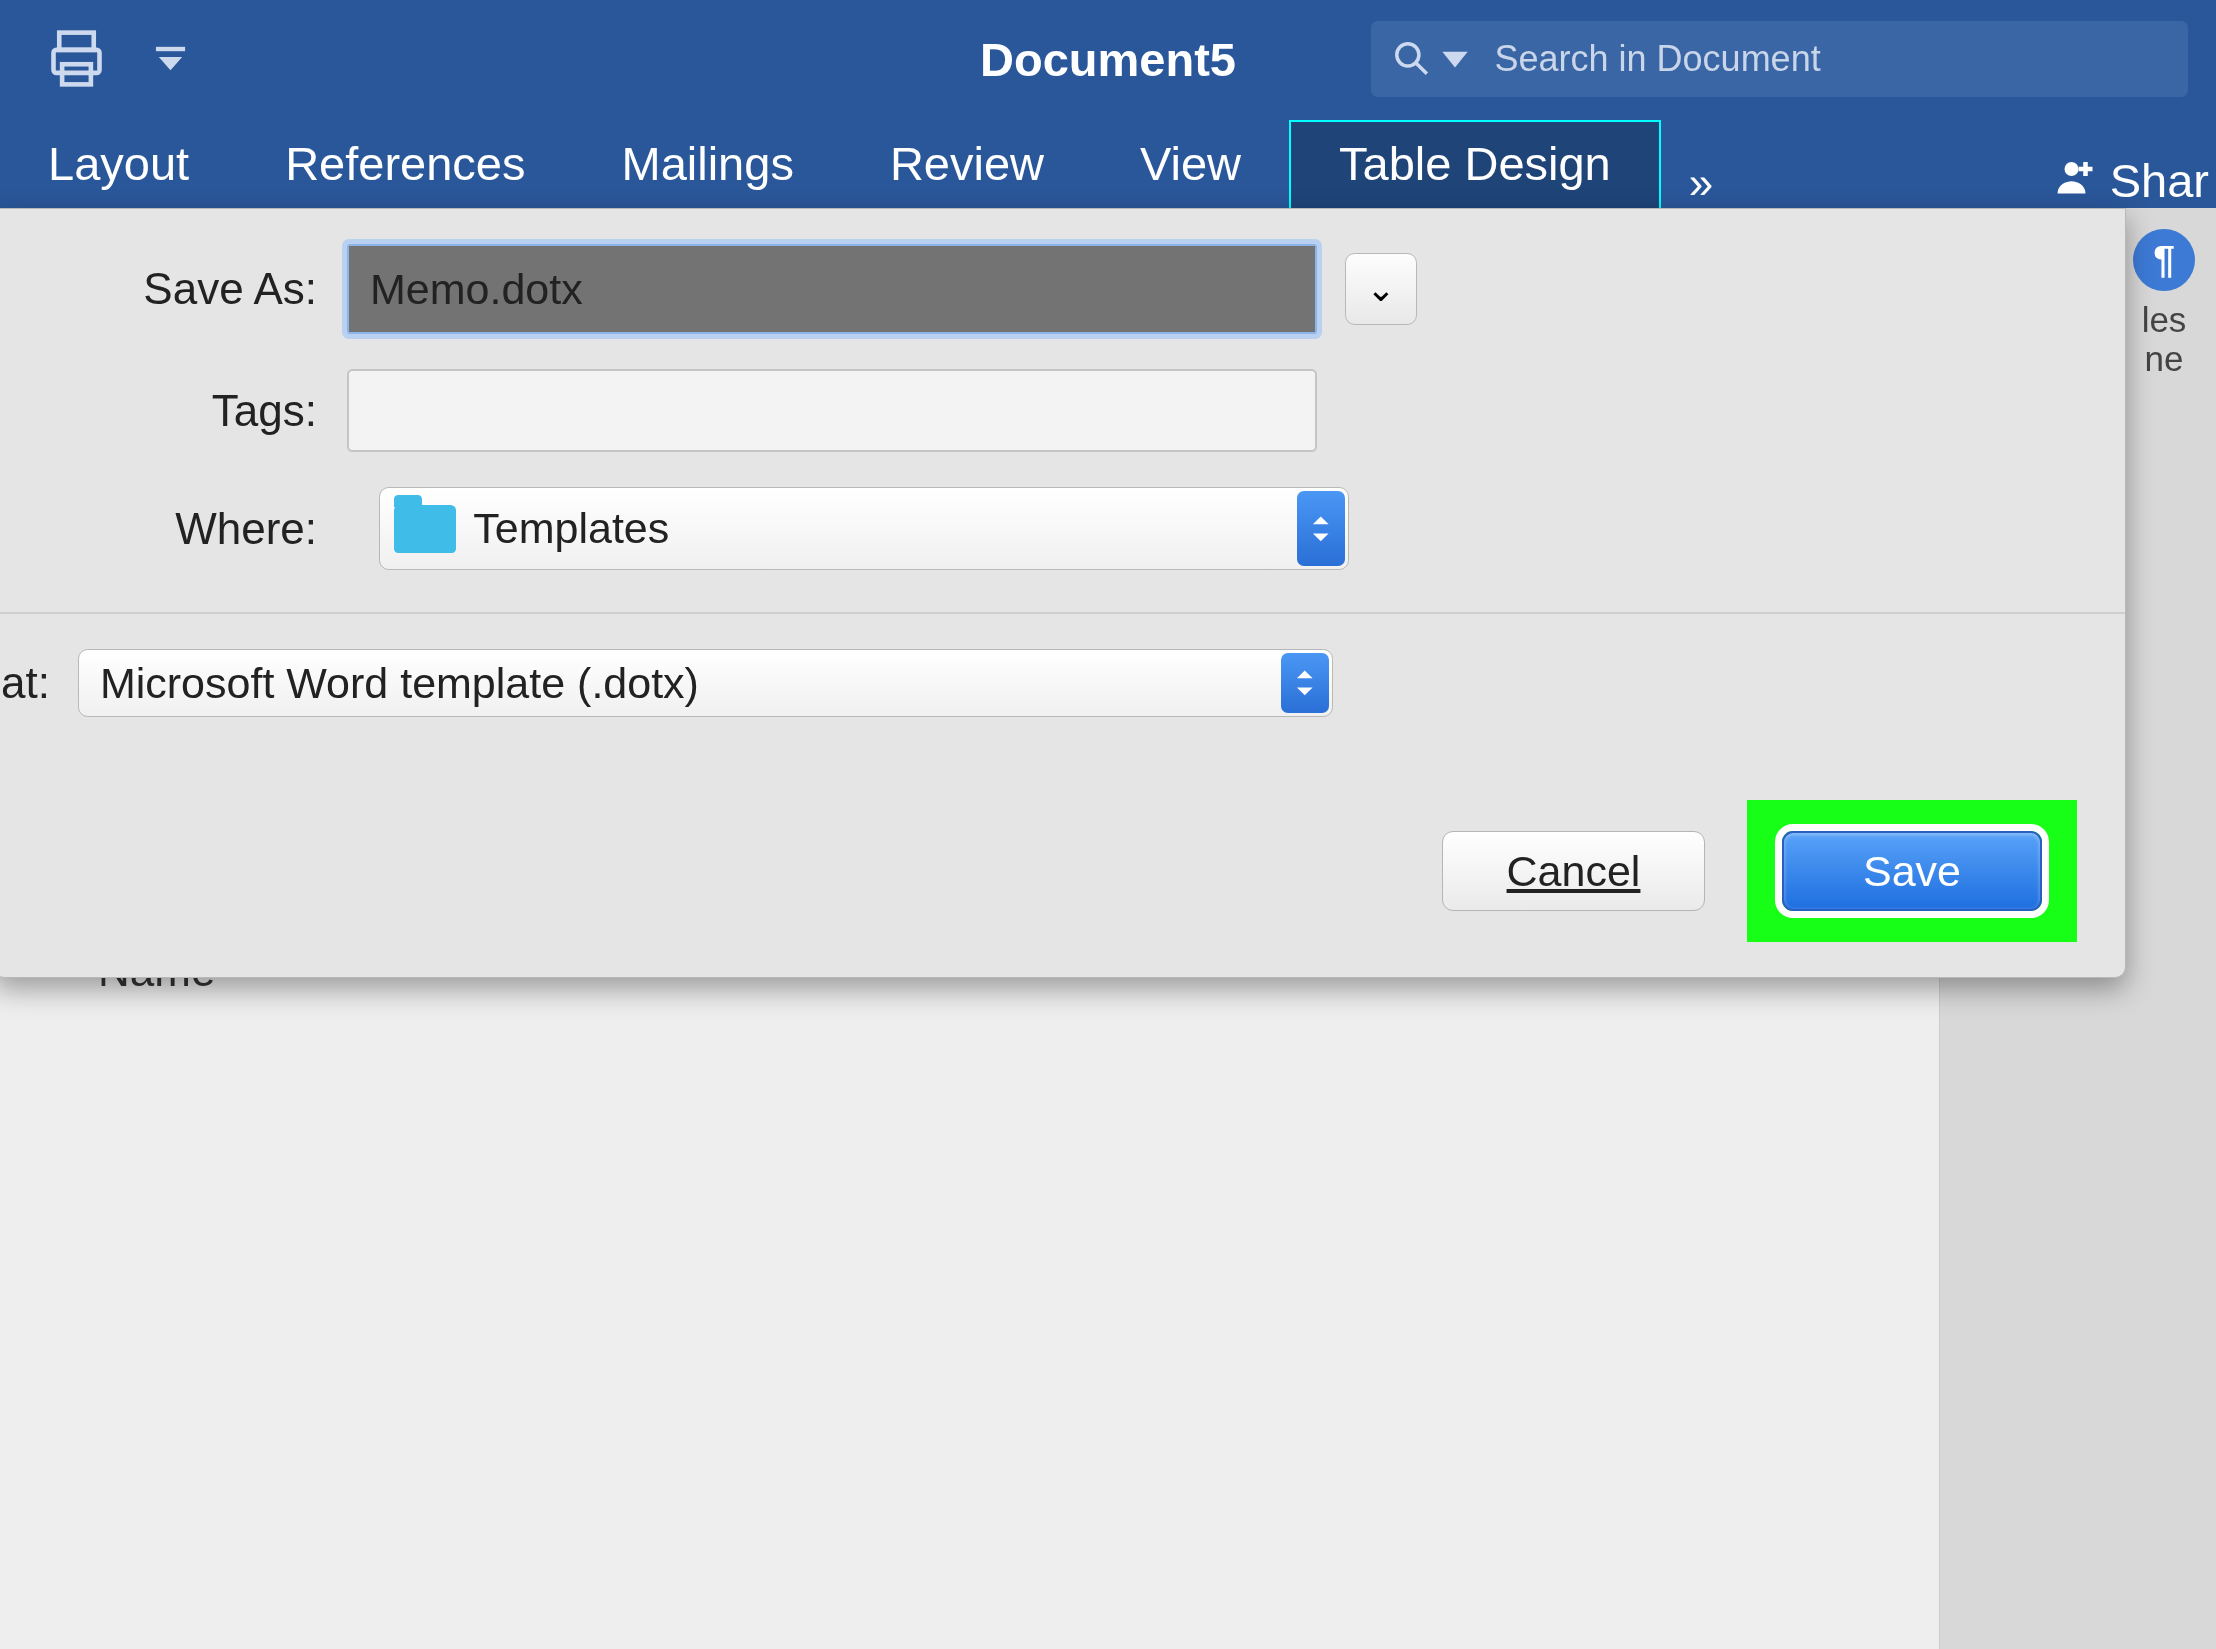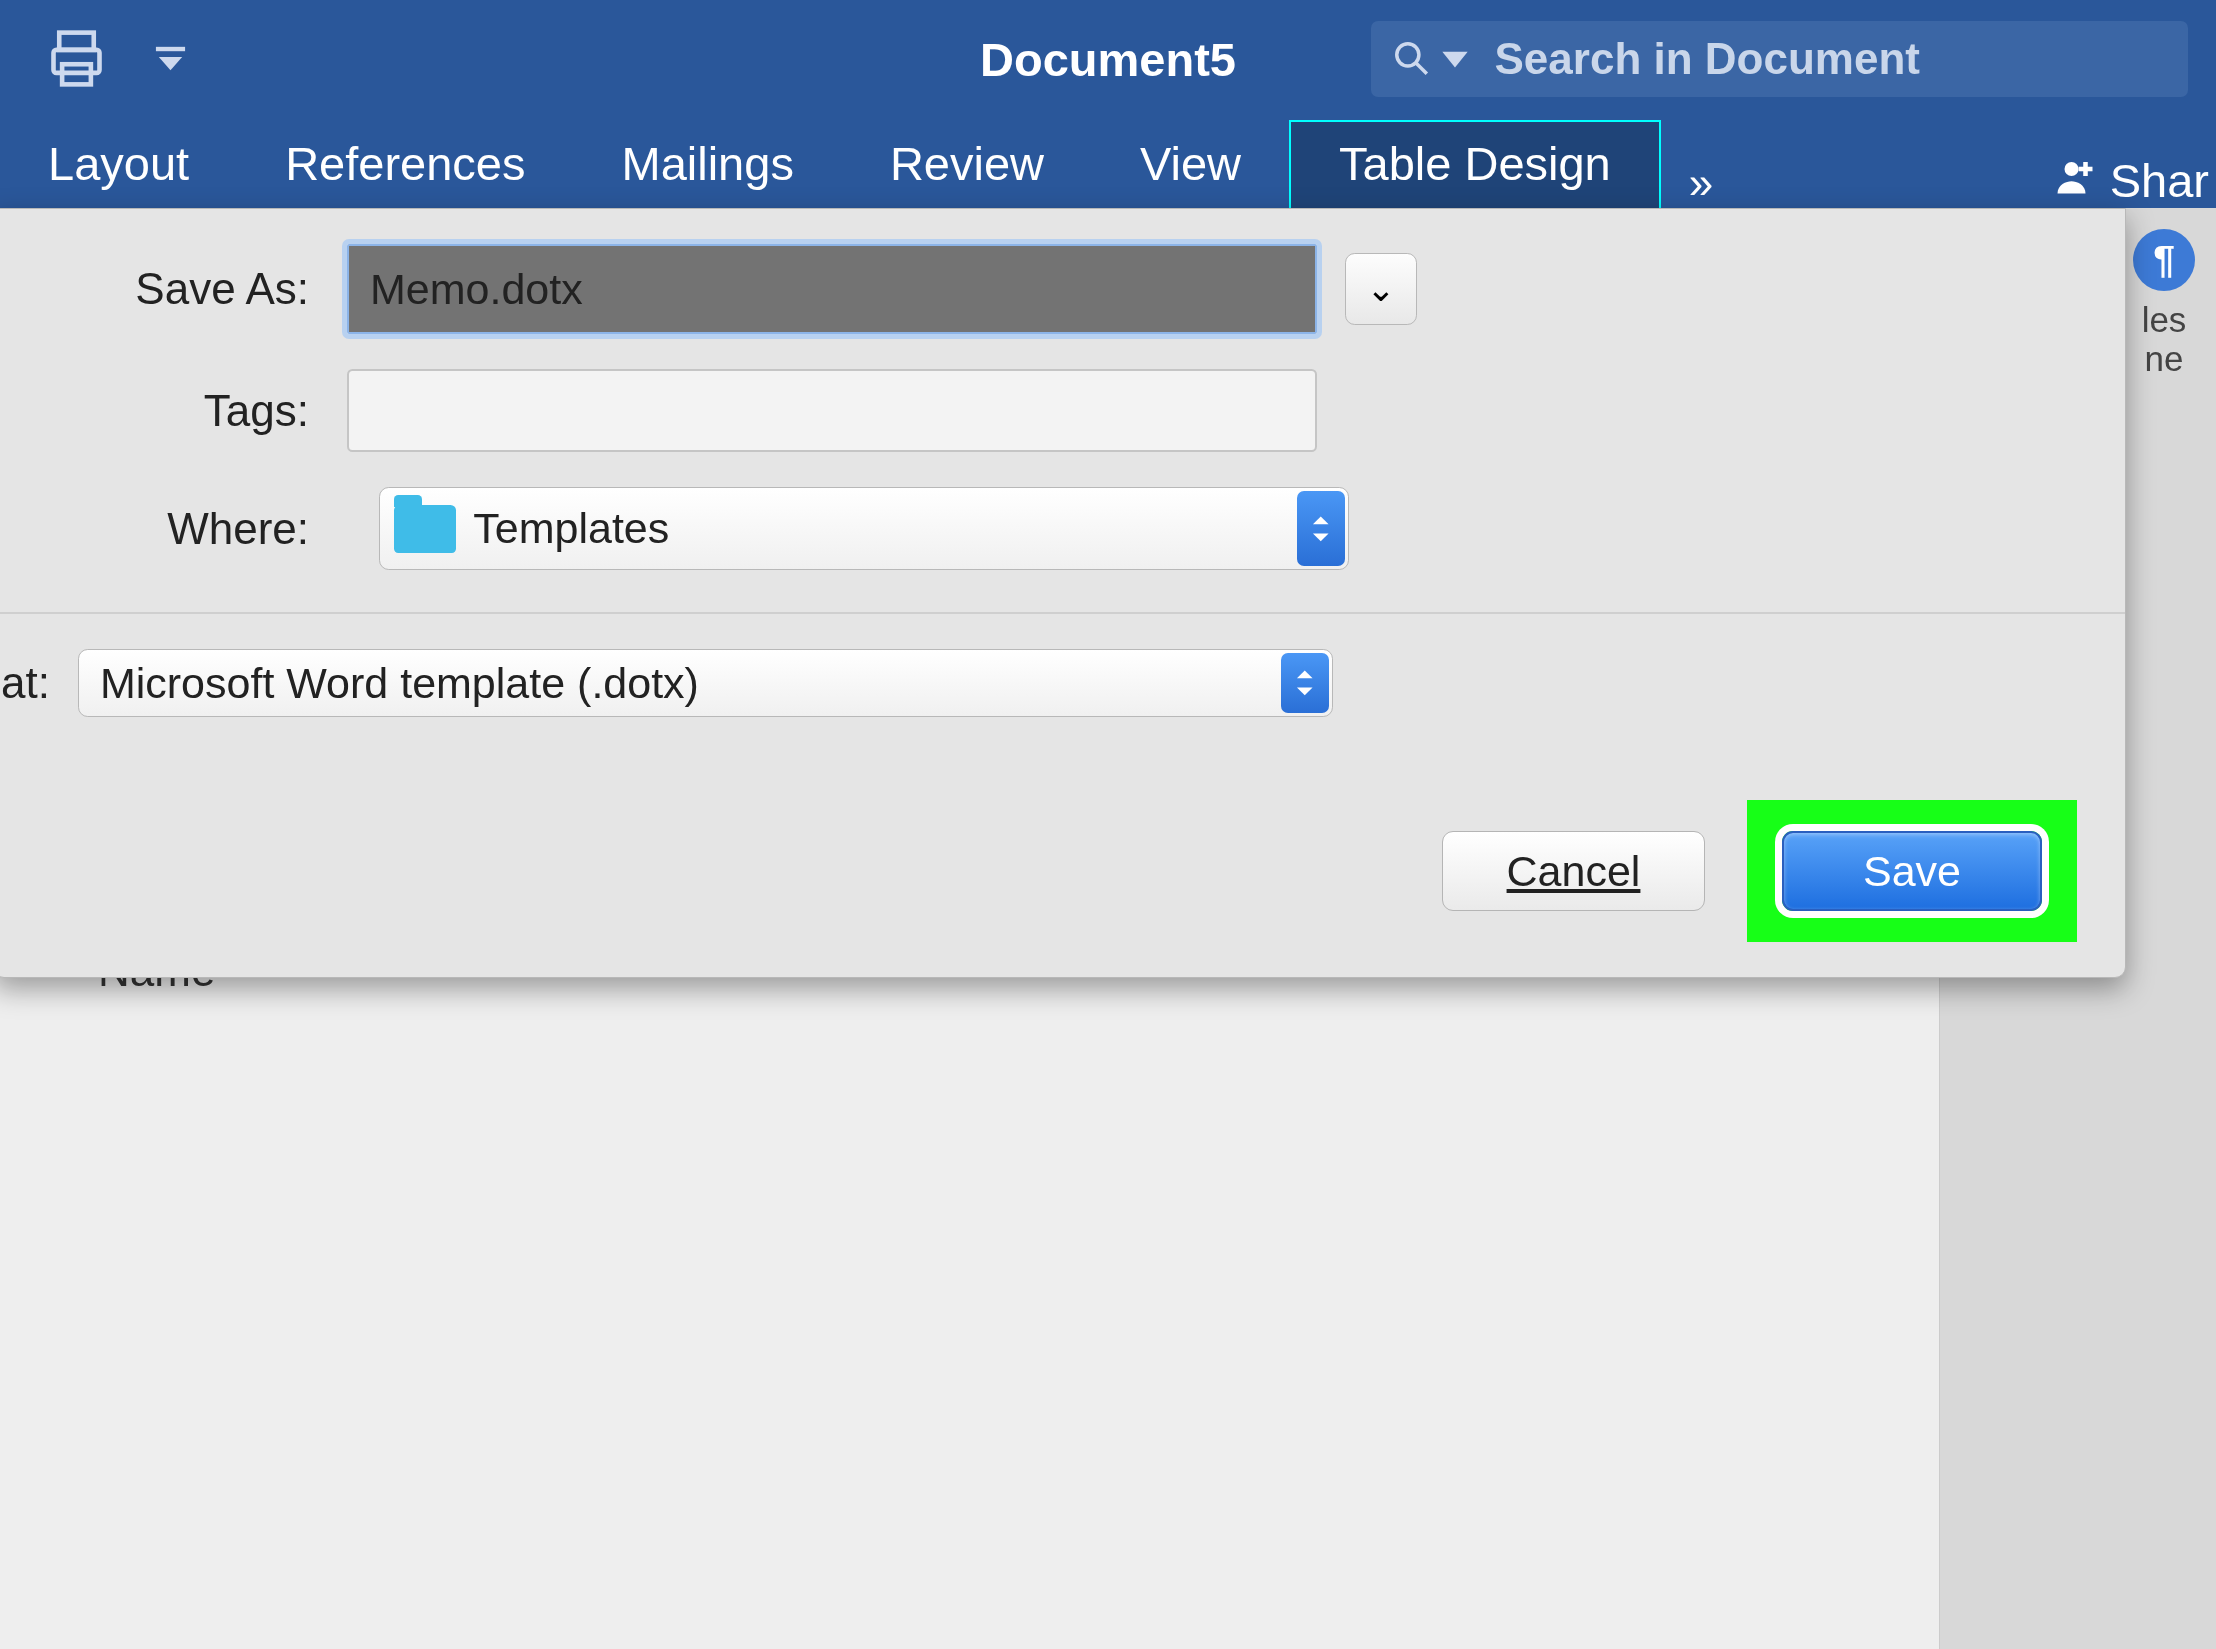--- a/index.html
+++ b/index.html
@@ -26,23 +26,22 @@
     position: absolute; right: 28px;
     width: 817px; height: 76px;
     background: #3b66a5;
     border-radius: 7px;
     display: flex; align-items: center;
     padding: 0 21px;
   }
   .titlebar .search-wrap svg { width: 38px; height: 38px; }
   .titlebar .search-wrap .search-caret { margin-left: 5.5px; }
   .titlebar .search-placeholder {
-    font-size: 44px; color: #c9d6ea; margin-left: 21px;
+    font-size: 36px; color: #c9d6ea; margin-left: 21px;
     white-space: nowrap;
-    font-weight: bold;
   }
 
   
   .ribbon {
     background: #2a579a;
     height: 90px;
     display: flex;
     align-items: flex-end;
     color: #fff;
     position: relative;
@@ -147,21 +146,21 @@
   }
   .save-dialog .row {
     display: flex; align-items: center;
     margin: 35px 62px 0 62px;
   }
   .save-dialog .row .label {
     width: 291px;
     text-align: right;
     font-size: 44px;
     color: #222;
-    padding-right: 38px;
+    padding-right: 30px;
   }
   .save-dialog .row .fld { flex: 0 0 auto; }
   .save-dialog .text-input {
     width: 970px; height: 90px;
     background: #737373;
     border: 2.8px solid #8cb4e8;
     outline: 5.5px solid #b8d1f0;
     border-radius: 2px;
     font-size: 43px;
     padding: 0 21px;

